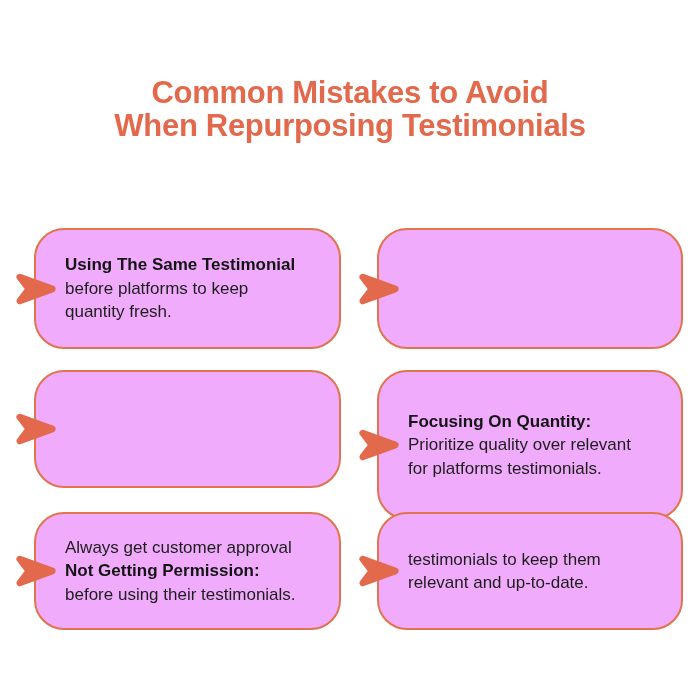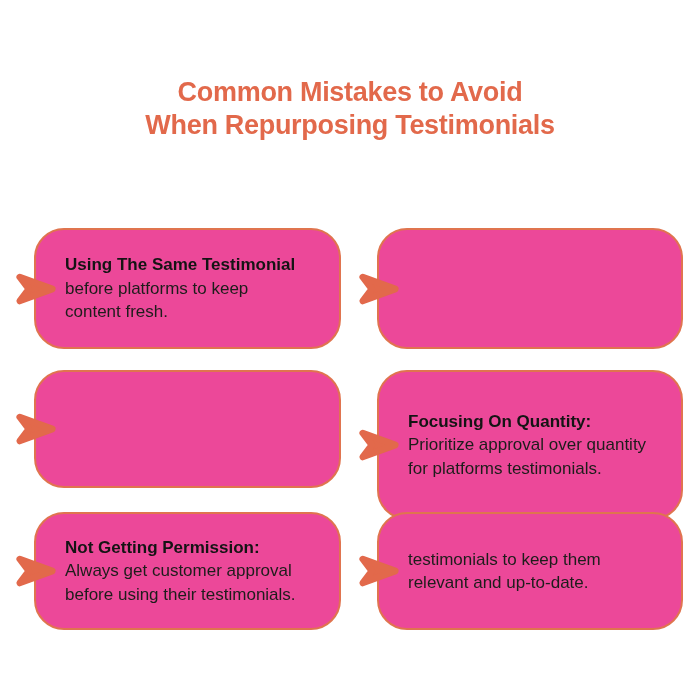--- a/index.html
+++ b/index.html
@@ -15,30 +15,30 @@
     background:var(--bg);
     font-family:"Liberation Sans", sans-serif;
     overflow:hidden;
   }
   .title{
     position:absolute;
     left:0;top:76px;width:700px;
     text-align:center;
     color:var(--accent);
     font-weight:bold;
-    font-size:27px;
+    font-size:31px;
     line-height:33px;
     letter-spacing:-0.3px;
   }
   .card{
     position:absolute;
     box-sizing:border-box;
     border:2.5px solid var(--border);
     border-radius:30px;
-    background:#ec4899;
+    background:#f0abfc;
     display:flex;
     flex-direction:column;
     justify-content:center;
     padding:6px 18px 6px 29px;
   }
   .card.c1{left:34px;top:228px;width:307px;height:121px;}
   .card.c2{left:377px;top:228px;width:306px;height:121px;}
   .card.c3{left:34px;top:370px;width:307px;height:118px;}
   .card.c4{left:377px;top:370px;width:306px;height:150px;}
   .card.c5{left:34px;top:512px;width:307px;height:118px;}
@@ -69,21 +69,21 @@
     <div>When Repurposing Testimonials</div>
   </div>
 
   <div class="card c1">
     <svg class="arrow" viewBox="0 0 44 35" aria-hidden="true">
       <path d="M5 5 L39 17.5 L5 30 L14.5 17.5 Z" fill="var(--accent)" stroke="var(--accent)" stroke-width="7" stroke-linejoin="round" stroke-linecap="round"></path>
     </svg>
     <div class="card-text">
         <p><strong>Using The Same Testimonial</strong></p>
         <p>before platforms to keep</p>
-        <p>content fresh.</p>
+        <p>quantity fresh.</p>
       </div>
   </div>
 
   <div class="card c2">
     <svg class="arrow" viewBox="0 0 44 35" aria-hidden="true">
       <path d="M5 5 L39 17.5 L5 30 L14.5 17.5 Z" fill="var(--accent)" stroke="var(--accent)" stroke-width="7" stroke-linejoin="round" stroke-linecap="round"></path>
     </svg>
   </div>
 
   <div class="card c3">
@@ -91,32 +91,32 @@
       <path d="M5 5 L39 17.5 L5 30 L14.5 17.5 Z" fill="var(--accent)" stroke="var(--accent)" stroke-width="7" stroke-linejoin="round" stroke-linecap="round"></path>
     </svg>
   </div>
 
   <div class="card c4">
     <svg class="arrow" viewBox="0 0 44 35" aria-hidden="true">
       <path d="M5 5 L39 17.5 L5 30 L14.5 17.5 Z" fill="var(--accent)" stroke="var(--accent)" stroke-width="7" stroke-linejoin="round" stroke-linecap="round"></path>
     </svg>
     <div class="card-text">
         <p><strong>Focusing On Quantity:</strong></p>
-        <p>Prioritize approval over quantity</p>
+        <p>Prioritize quality over relevant</p>
         <p>for platforms testimonials.</p>
       </div>
   </div>
 
   <div class="card c5">
     <svg class="arrow" viewBox="0 0 44 35" aria-hidden="true">
       <path d="M5 5 L39 17.5 L5 30 L14.5 17.5 Z" fill="var(--accent)" stroke="var(--accent)" stroke-width="7" stroke-linejoin="round" stroke-linecap="round"></path>
     </svg>
     <div class="card-text">
+        <p>Always get customer approval</p>
         <p><strong>Not Getting Permission:</strong></p>
-        <p>Always get customer approval</p>
         <p>before using their testimonials.</p>
       </div>
   </div>
 
   <div class="card c6">
     <svg class="arrow" viewBox="0 0 44 35" aria-hidden="true">
       <path d="M5 5 L39 17.5 L5 30 L14.5 17.5 Z" fill="var(--accent)" stroke="var(--accent)" stroke-width="7" stroke-linejoin="round" stroke-linecap="round"></path>
     </svg>
     <div class="card-text">
         <p>testimonials to keep them</p>

